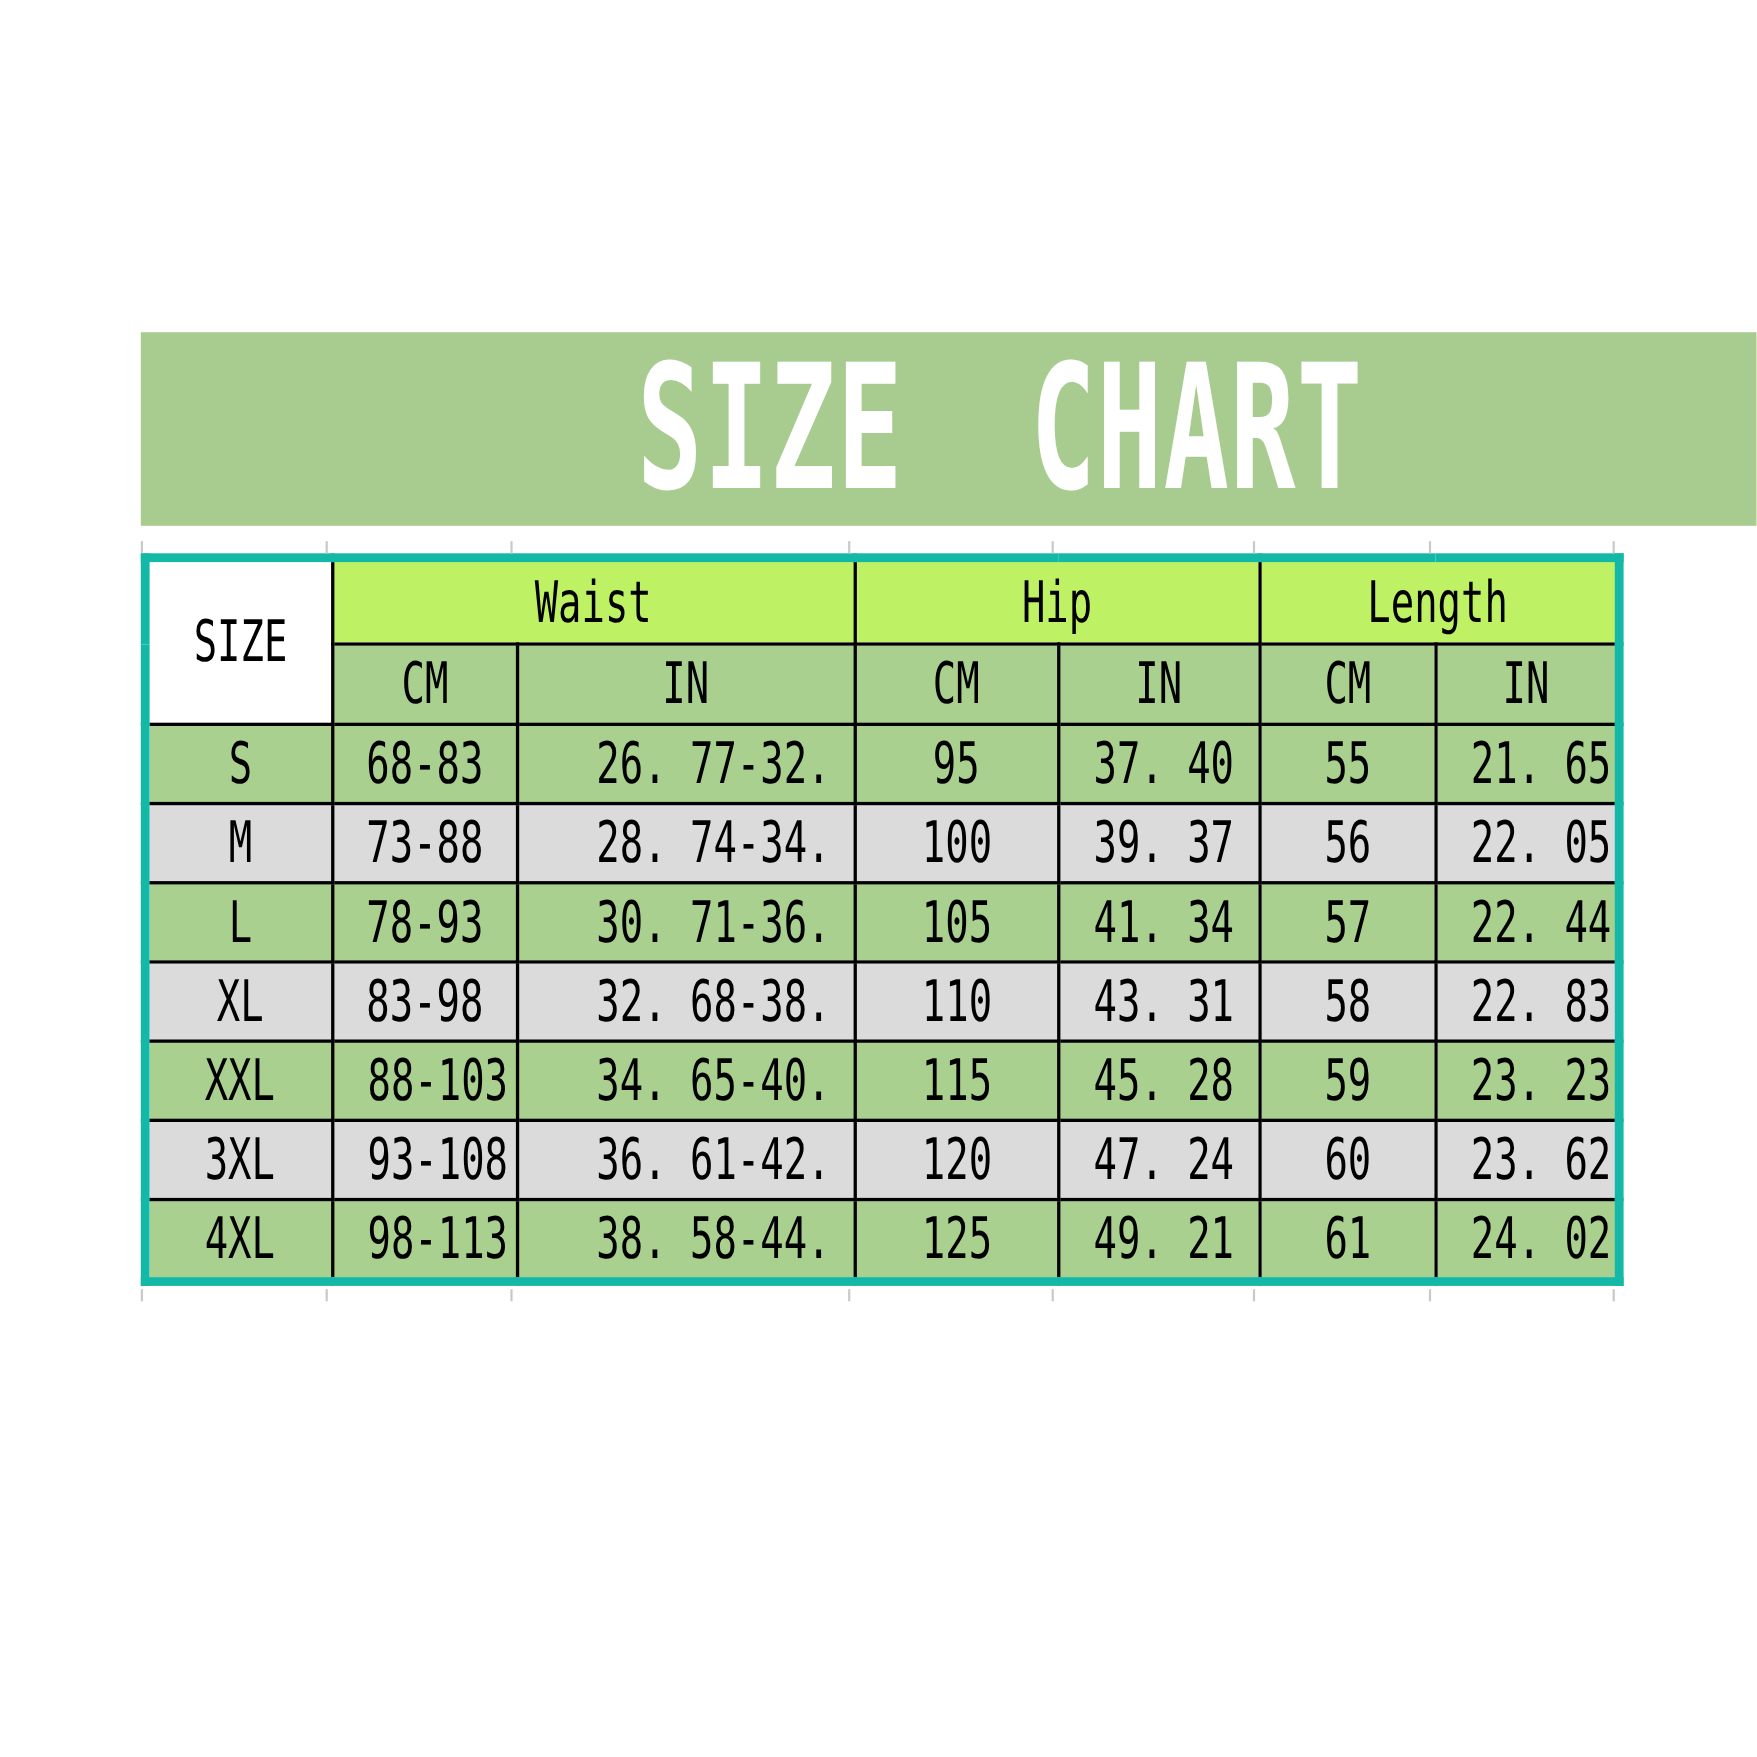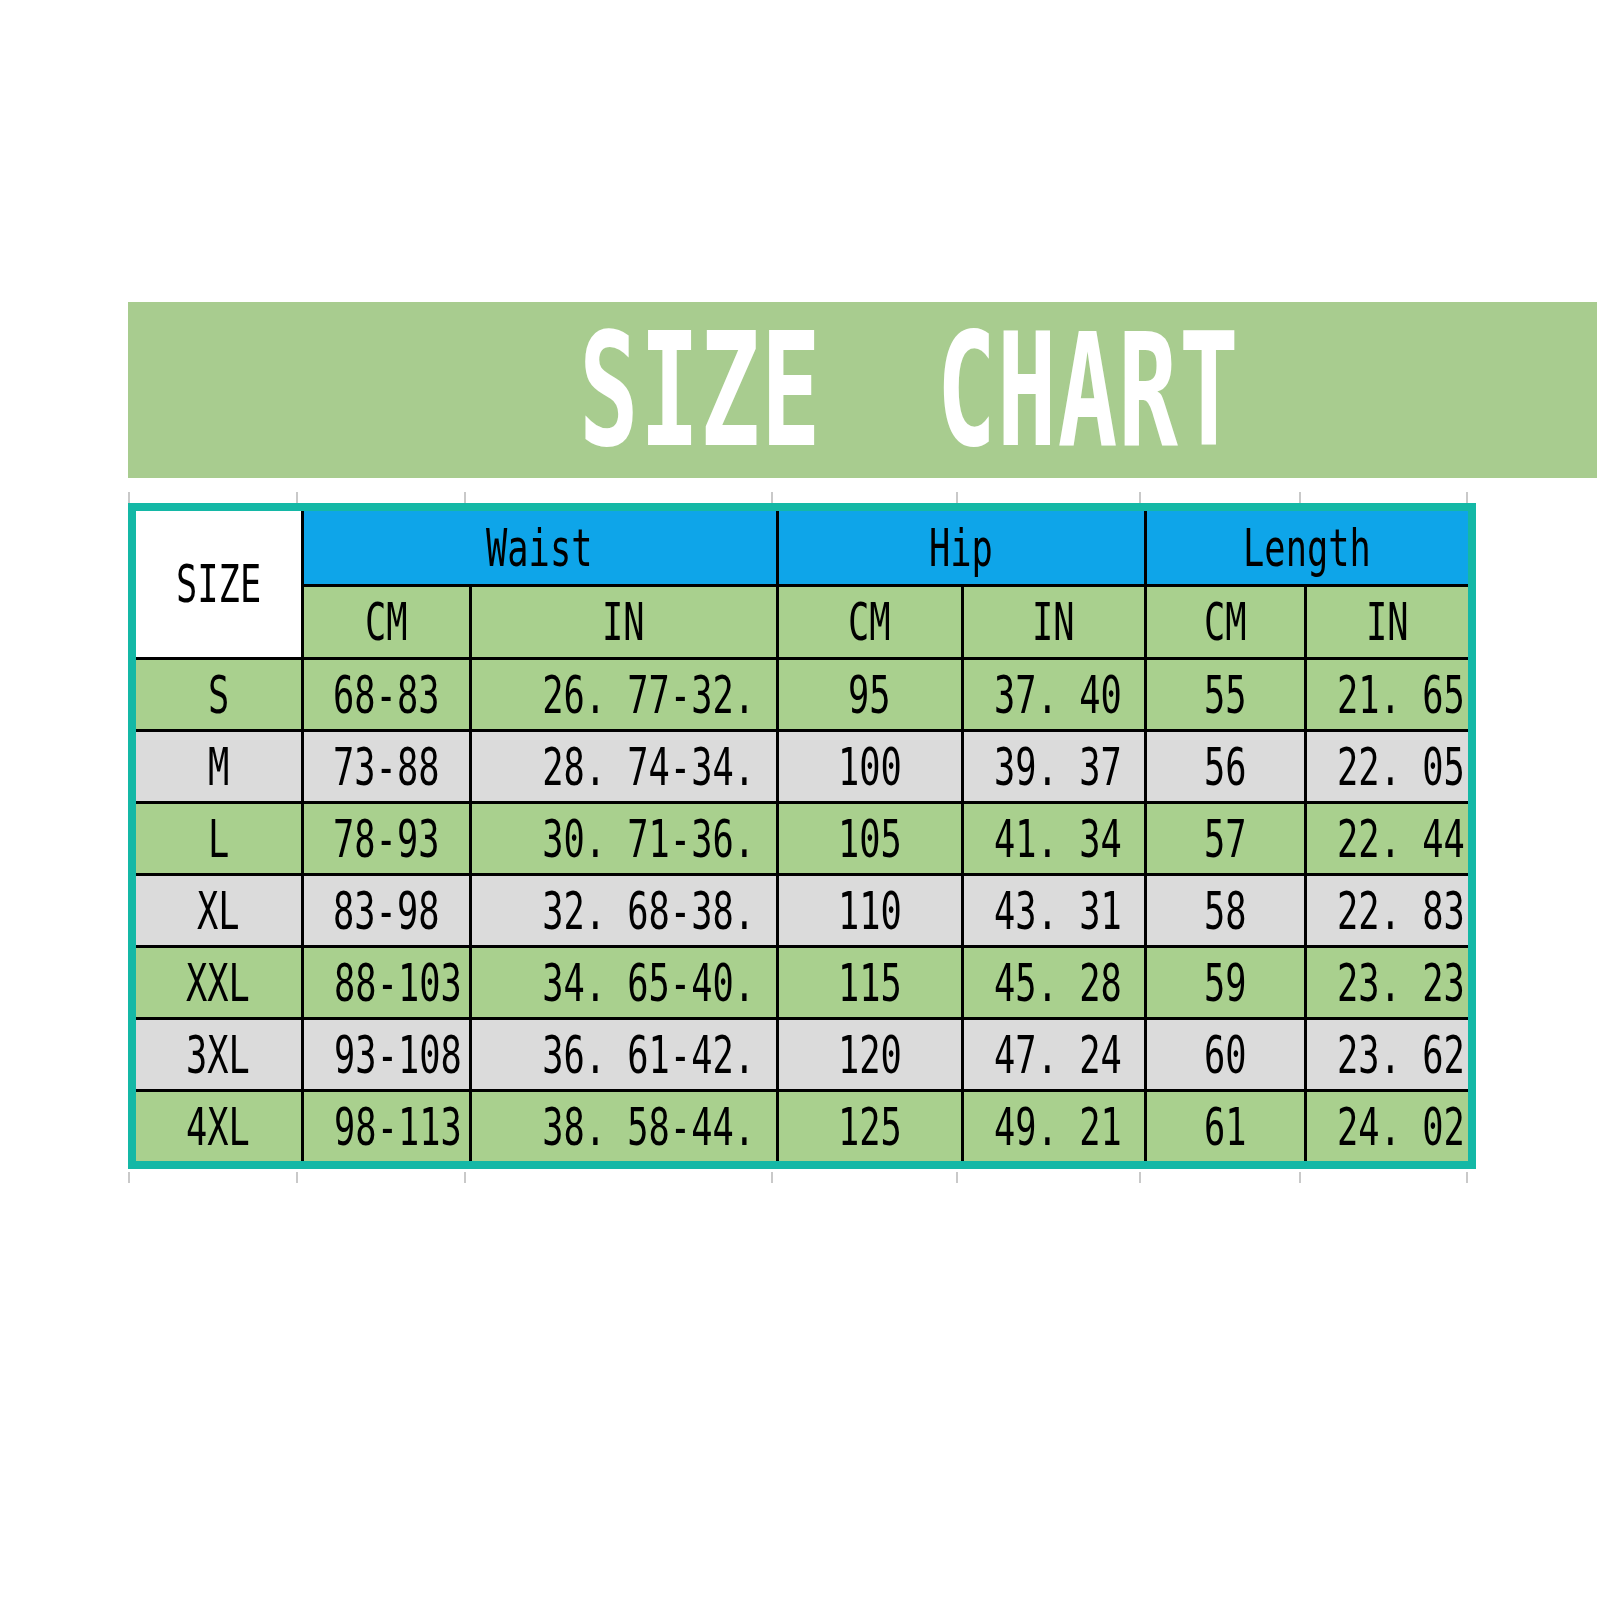--- a/index.html
+++ b/index.html
@@ -76,21 +76,21 @@
   .cell-text {
     display: inline-block;
     font-size: 52px;
     line-height: 1;
     white-space: nowrap;
     transform: scaleX(0.68);
     transform-origin: center;
   }
   
   th.corner { background: #ffffff; }
-  th.group { background: #0ea5e9; }
+  th.group { background: #bef264; }
   th.unit { background: #a9d08e; }
   tbody tr:nth-child(odd)  td { background: #a9d08e; }
   tbody tr:nth-child(even) td { background: #dbdbdb; }
 </style>
 </head>
 <body>
 
 <div class="canvas">
   <div class="content">
 

